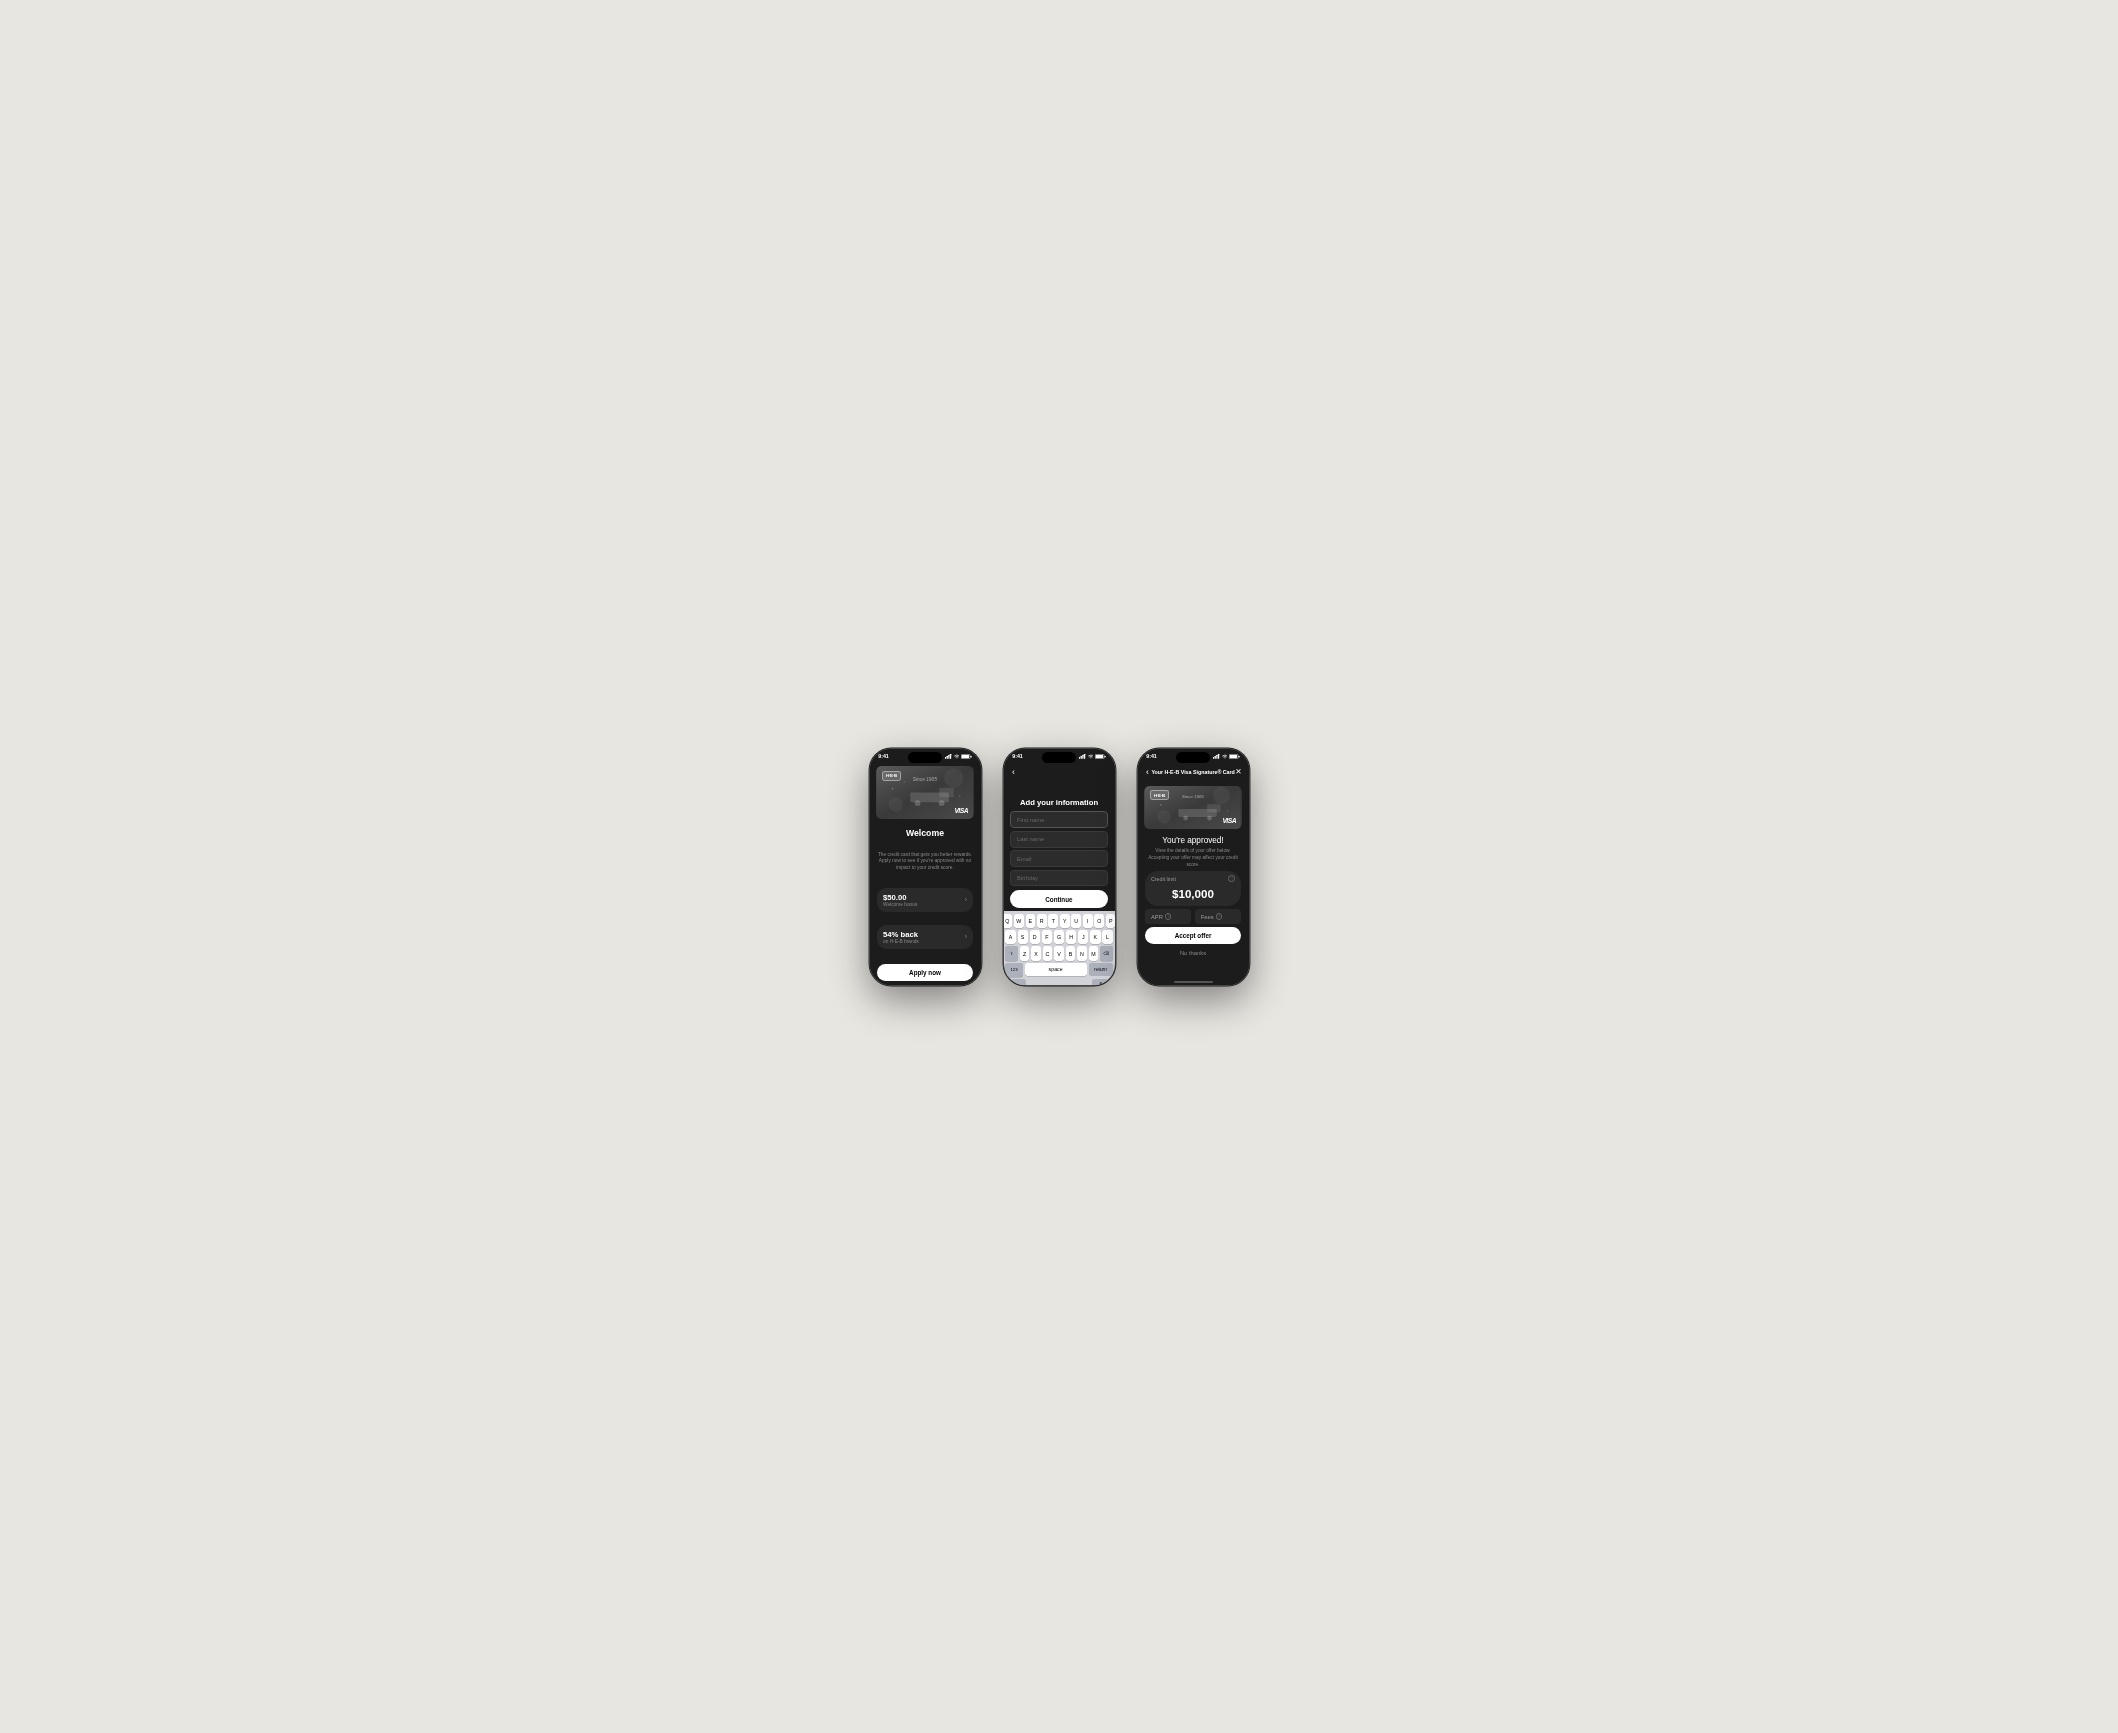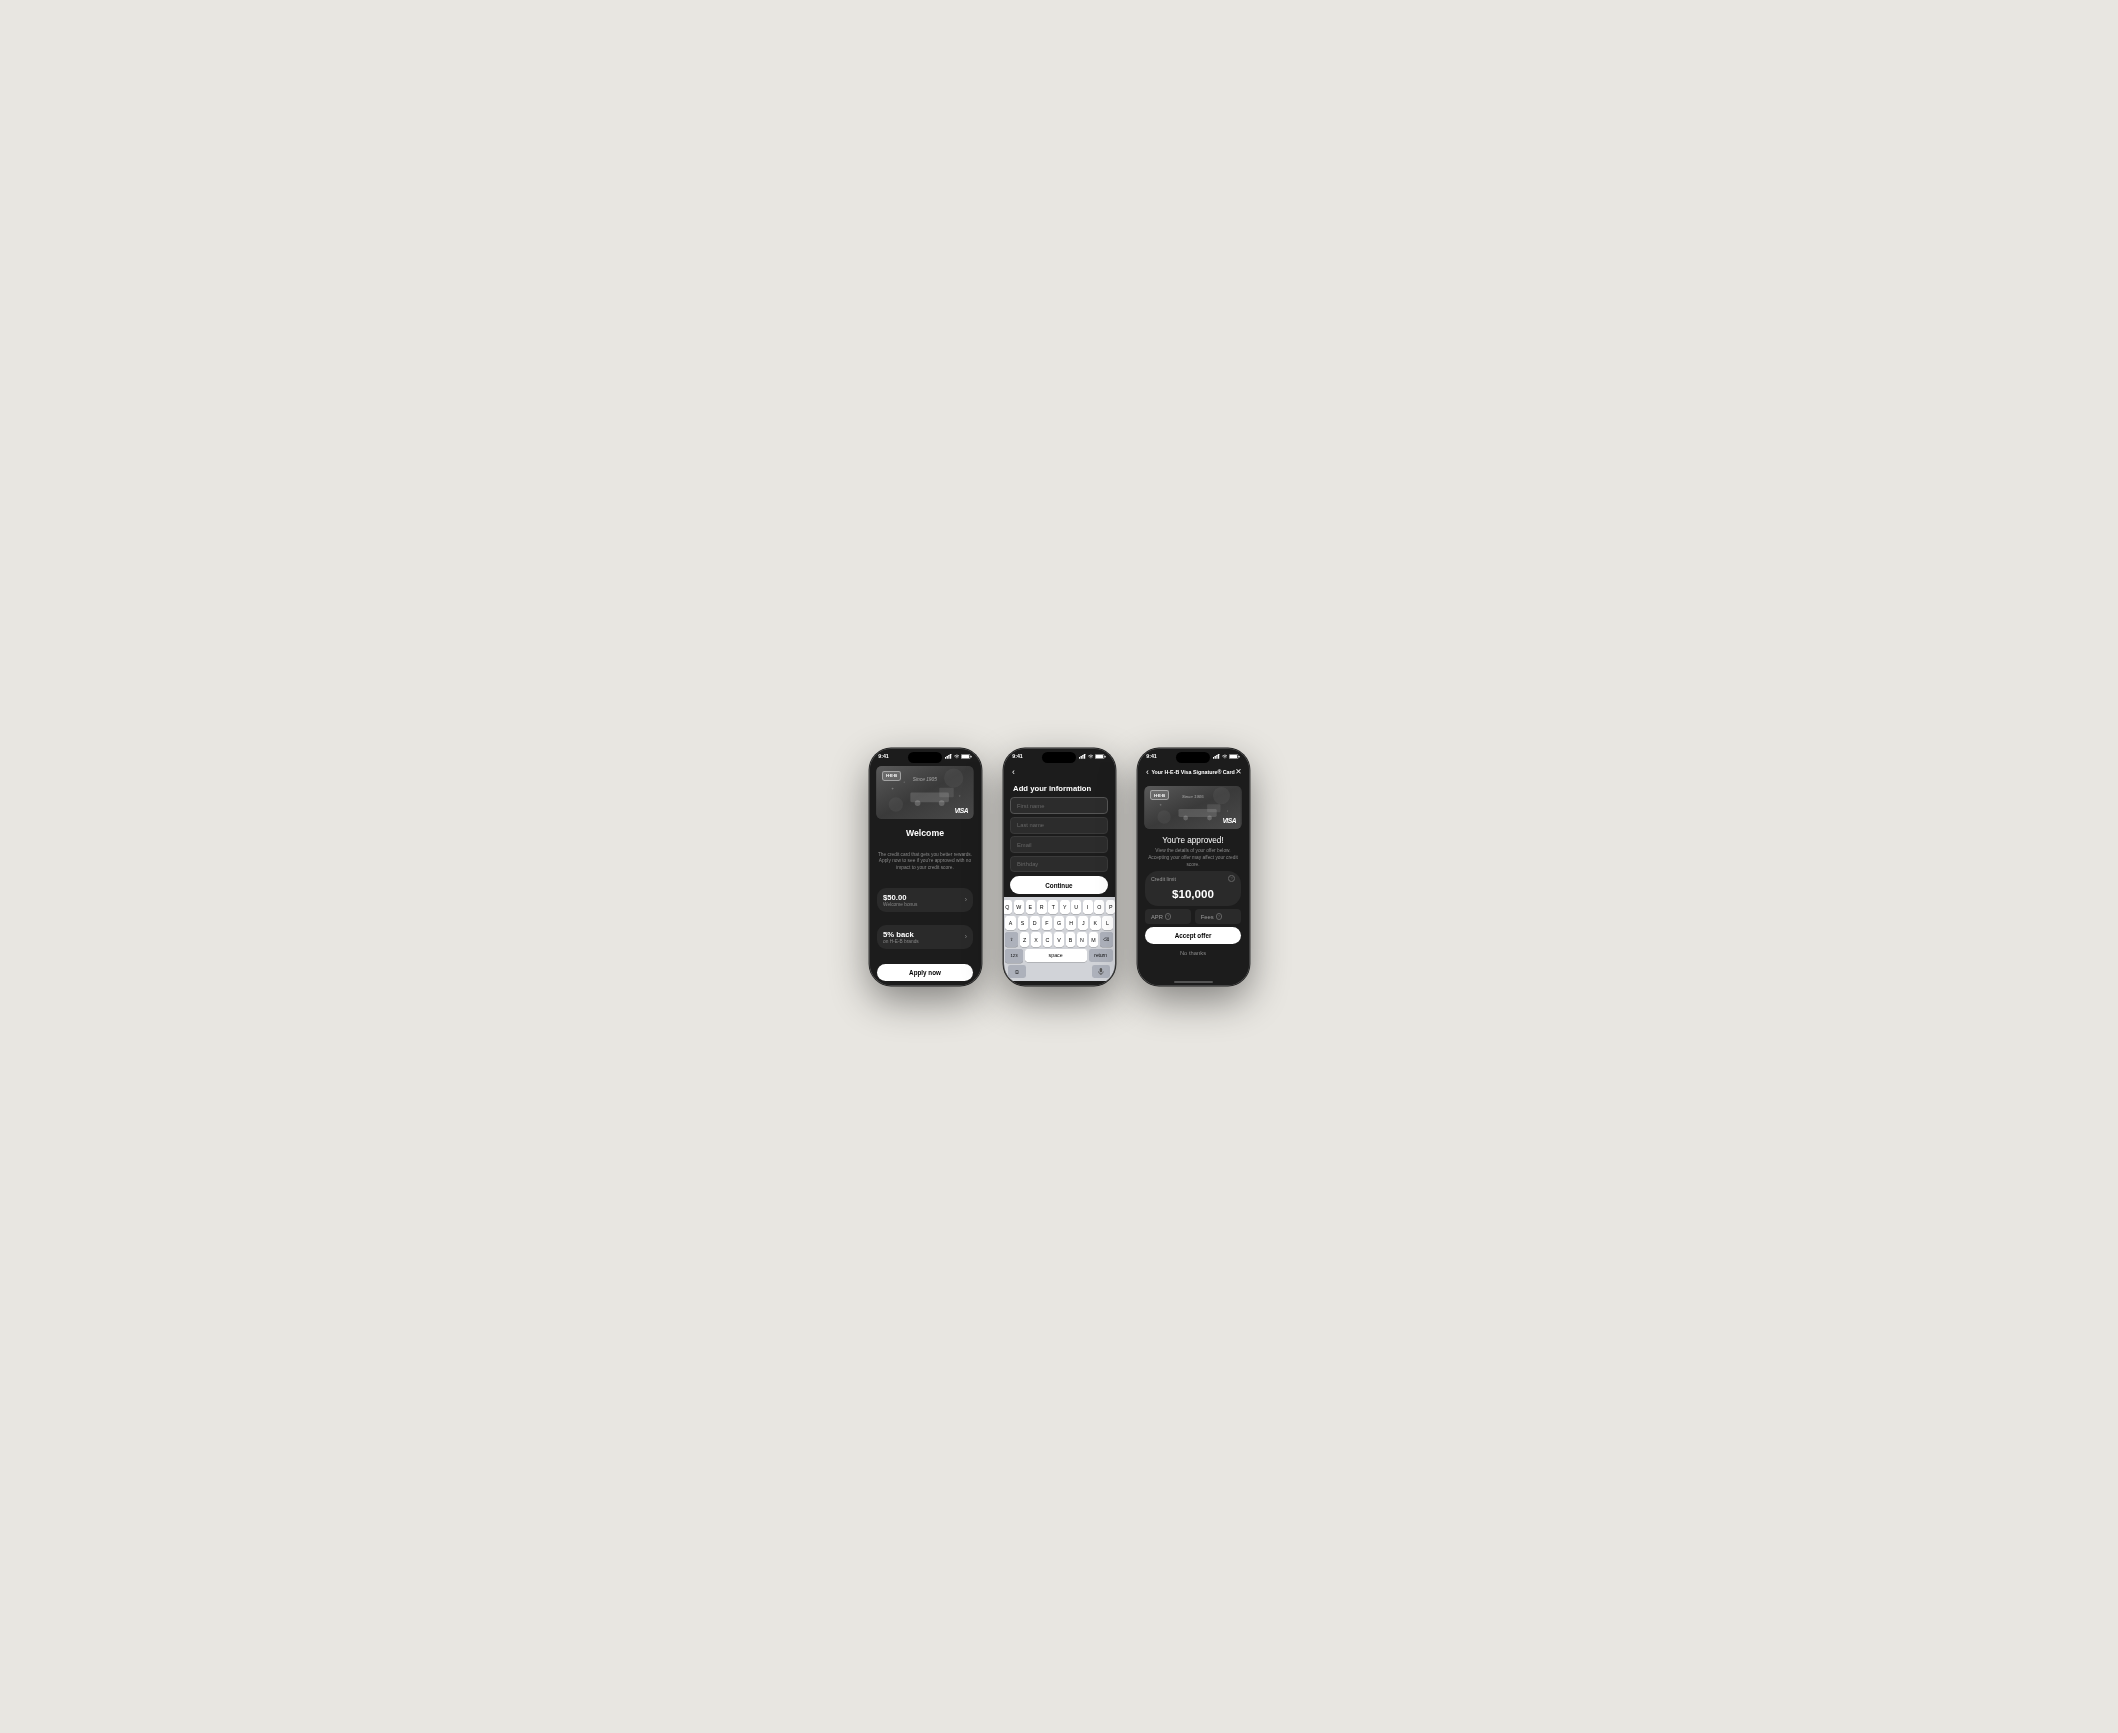--- a/index.html
+++ b/index.html
@@ -250,22 +250,23 @@
       background: none;
       border: none;
       cursor: pointer;
       padding: 1.9px;
     }
 
     .form-title {
       font-size: 7.7px;
       font-weight: 600;
       color: #fff;
-      text-align: left;
+      text-align: center;
       padding: 1.9px 9.6px 4.8px;
+      margin-top: 14px;
     }
 
     .form-fields {
       padding: 0 6.7px;
       display: flex;
       flex-direction: column;
       gap: 2.9px;
     }
 
     .form-input {
@@ -594,21 +595,21 @@
         <div class="reward-row">
           <div>
             <div class="reward-amount">$50.00</div>
             <div class="reward-label">Welcome bonus</div>
           </div>
           <span class="chevron-icon">›</span>
         </div>
 
         <div class="reward-row">
           <div>
-            <div class="reward-amount">5% back</div>
+            <div class="reward-amount">54% back</div>
             <div class="reward-label">on H-E-B brands</div>
           </div>
           <span class="chevron-icon">›</span>
         </div>
 
         <button class="apply-btn">Apply now</button>
         <button class="no-thanks-btn">No thanks</button>
       </div>
 
       <div class="home-indicator">

